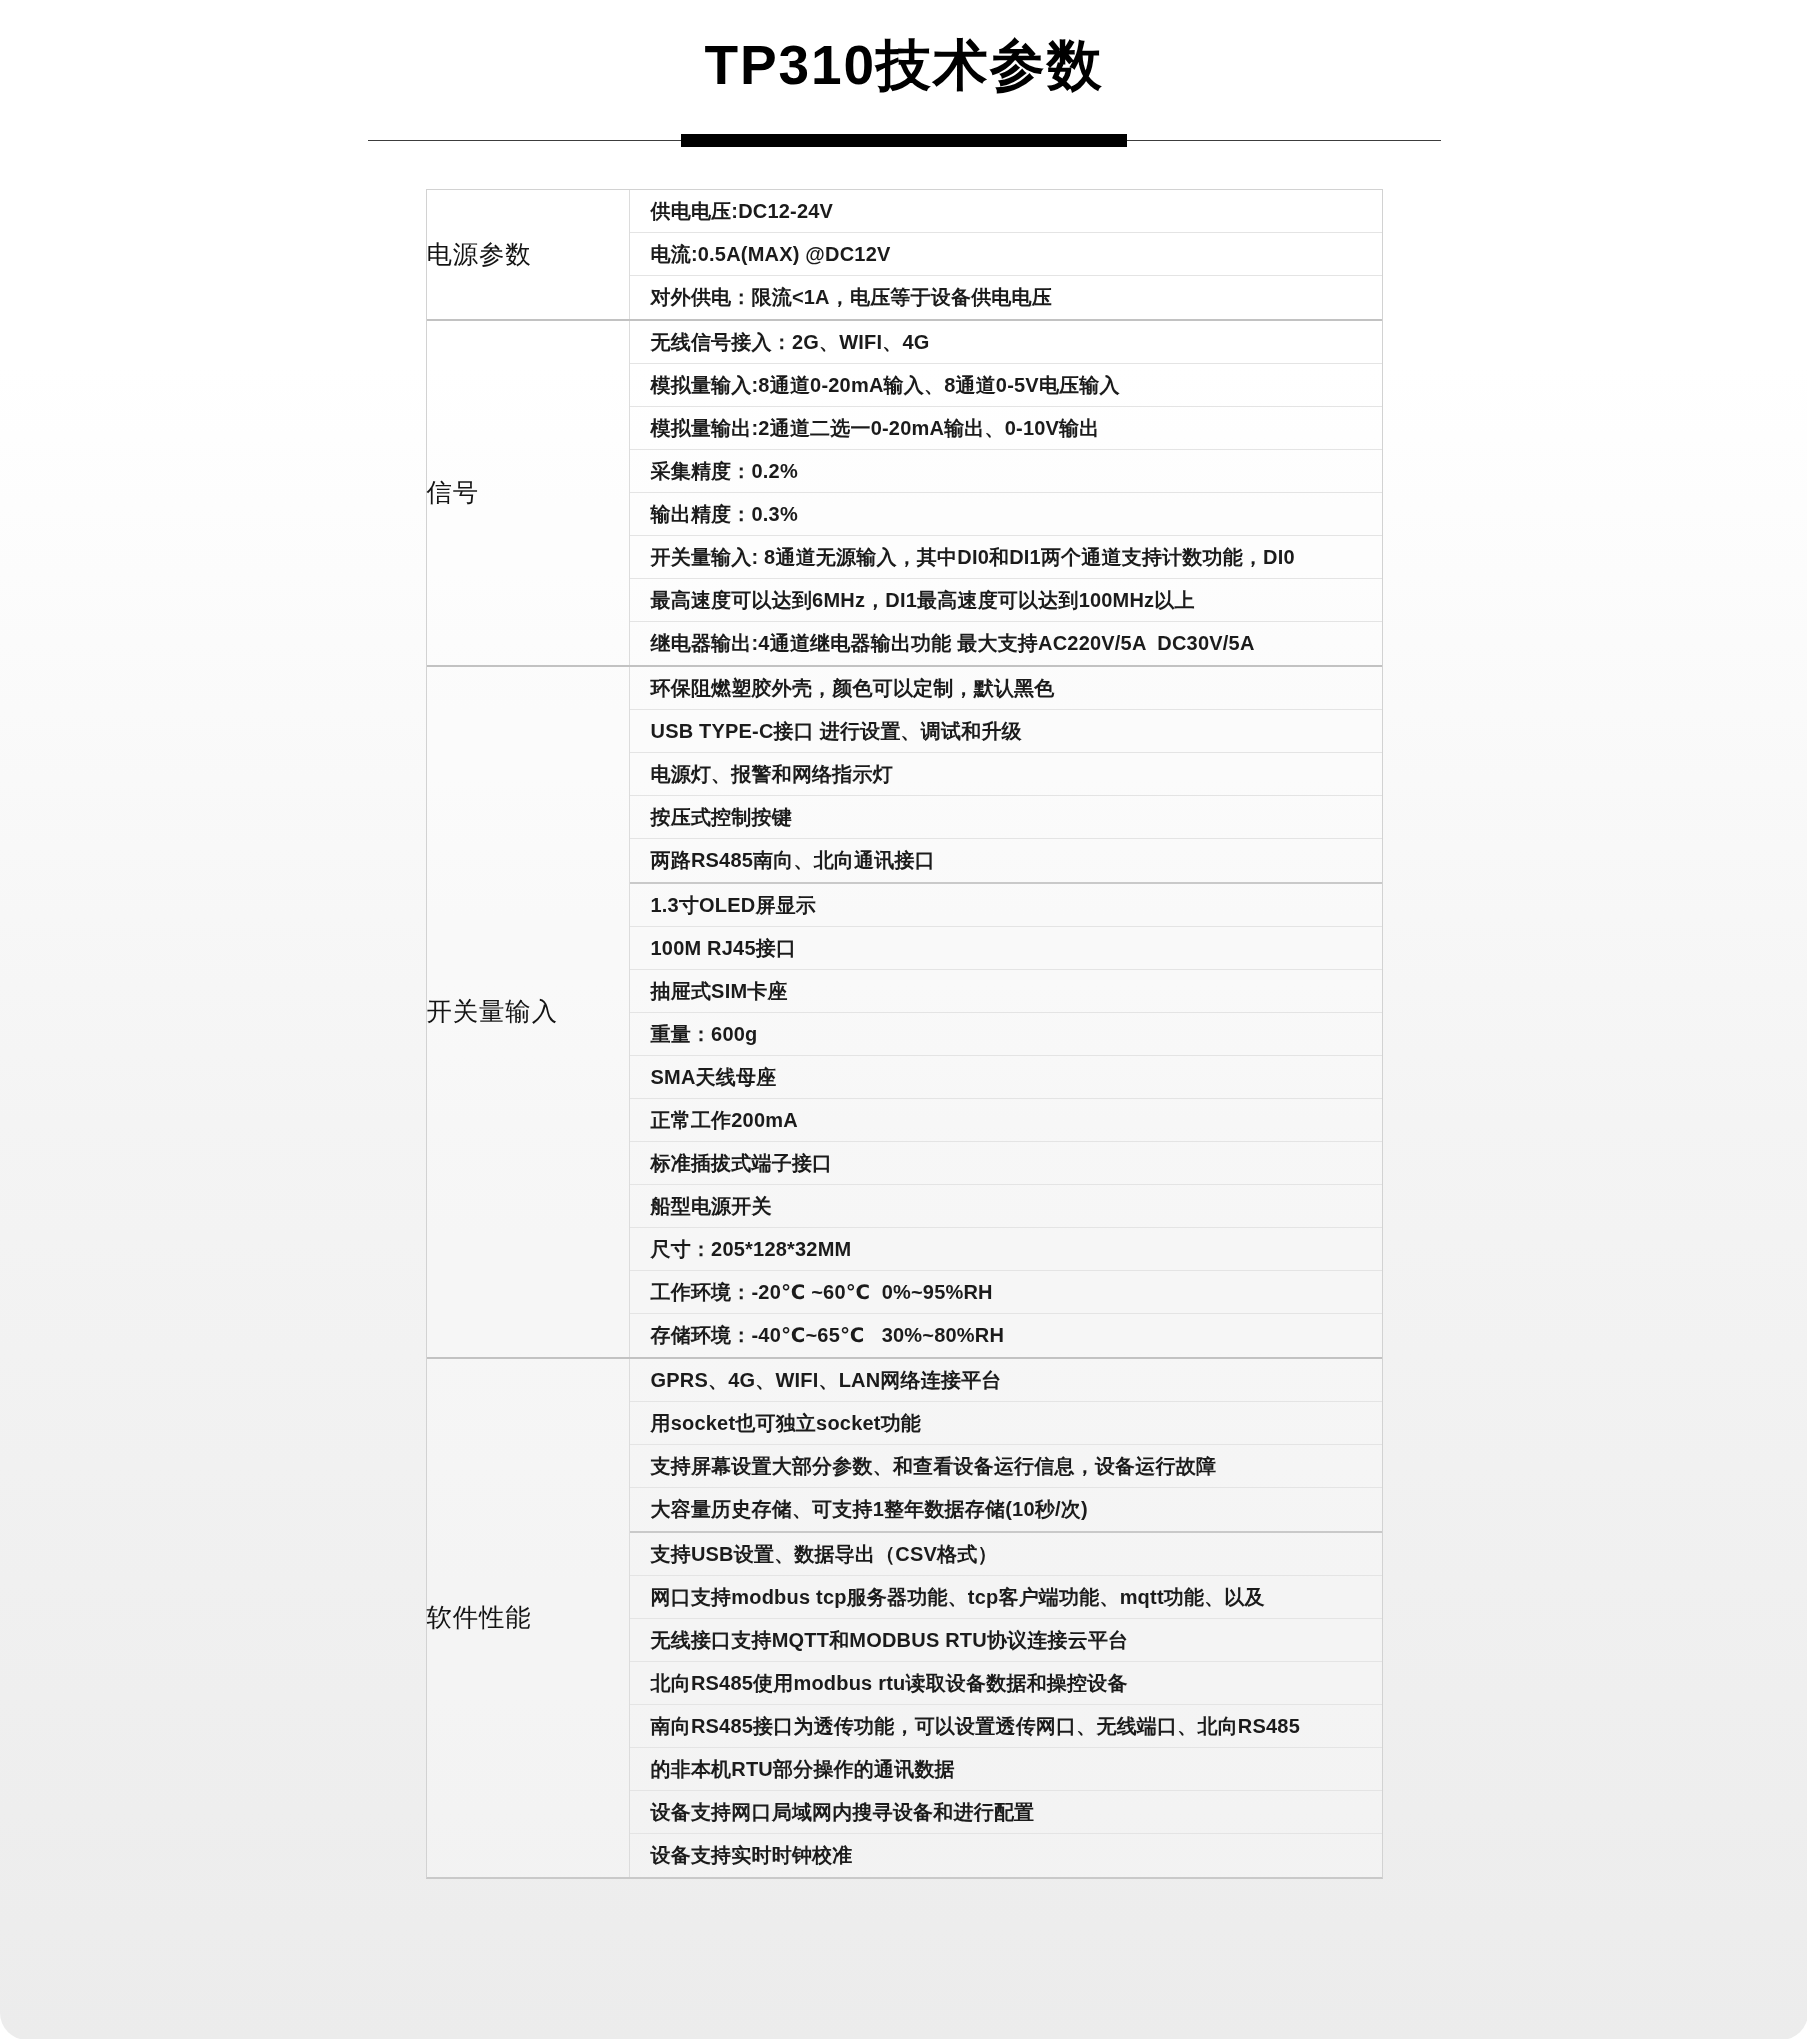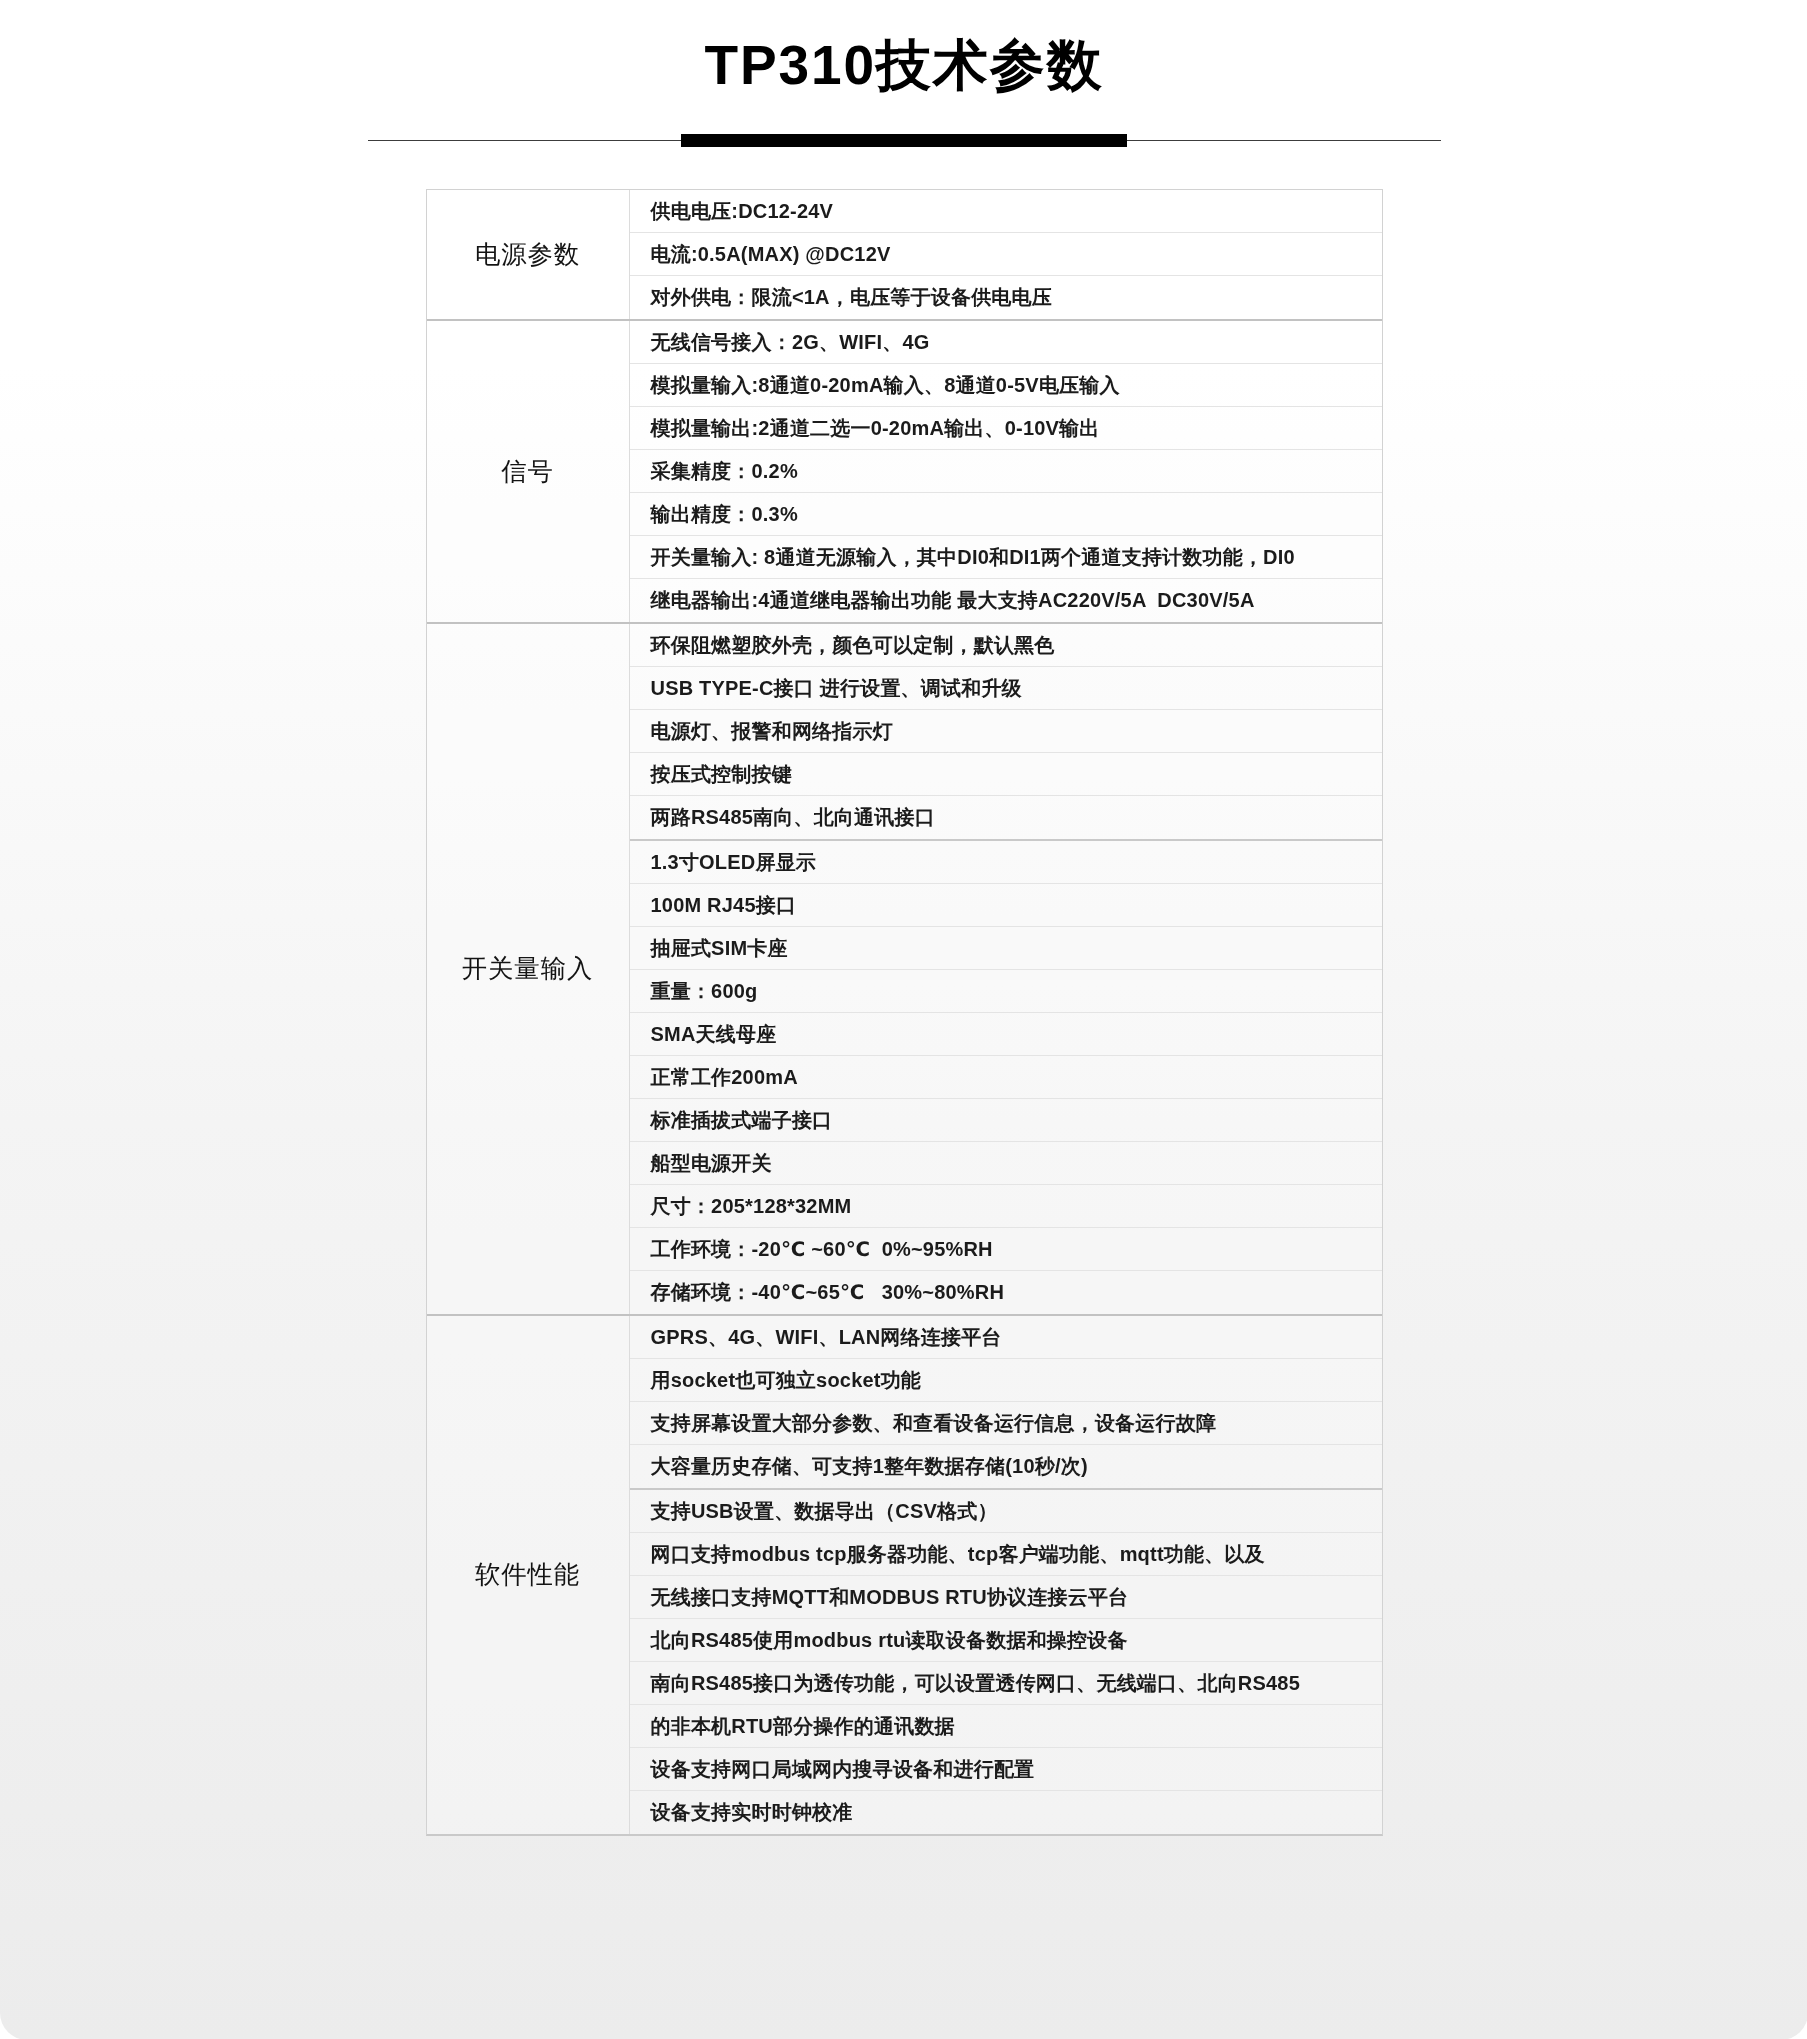--- a/index.html
+++ b/index.html
@@ -65,21 +65,21 @@
   }
   .section + .section {
     border-top: 2.8px solid #c2c2c2;
   }
   .category {
     width: 202px;
     flex: 0 0 202px;
     border-right: 1.9px solid #dcdcdc;
     display: flex;
     align-items: center;
-    justify-content: center;
+    justify-content: flex-start;
   }
   .category-label {
     font-size: 25.4px;
     letter-spacing: 0.9px;
     color: #141414;
   }
   .content {
     flex: 1 1 auto;
     display: flex;
     flex-direction: column;
@@ -158,20 +158,23 @@
             <div class="row">
               <div class="row-text">采集精度：0.2%</div>
             </div>
             <div class="row">
               <div class="row-text">输出精度：0.3%</div>
             </div>
             <div class="row">
               <div class="row-text">开关量输入: 8通道无源输入，其中DI0和DI1两个通道支持计数功能，DI0</div>
             </div>
             <div class="row">
+              <div class="row-text">最高速度可以达到6MHz，DI1最高速度可以达到100MHz以上</div>
+            </div>
+            <div class="row">
               <div class="row-text">继电器输出:4通道继电器输出功能 最大支持AC220V/5A  DC30V/5A</div>
             </div>
           </div>
         </div>
       </div>
       <div class="section">
         <div class="category">
           <div class="category-label">开关量输入</div>
         </div>
         <div class="content">

